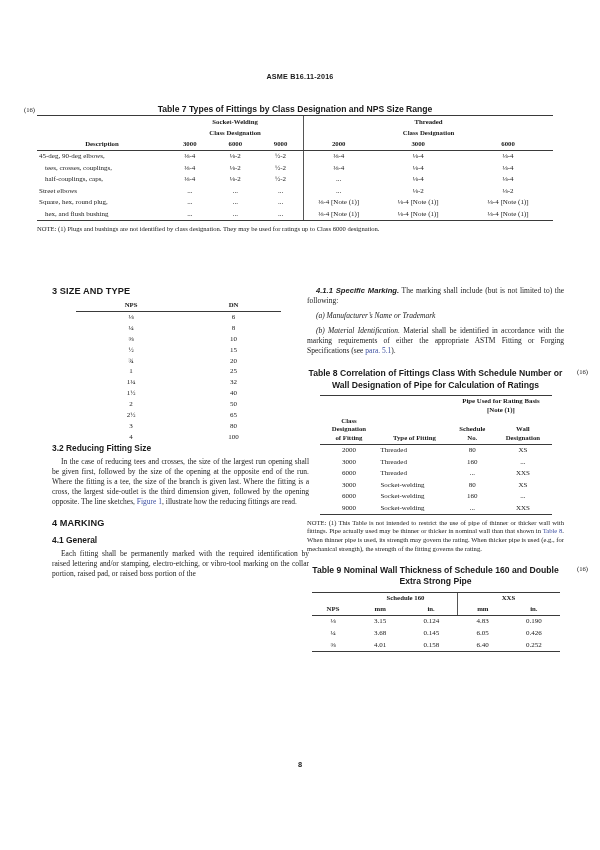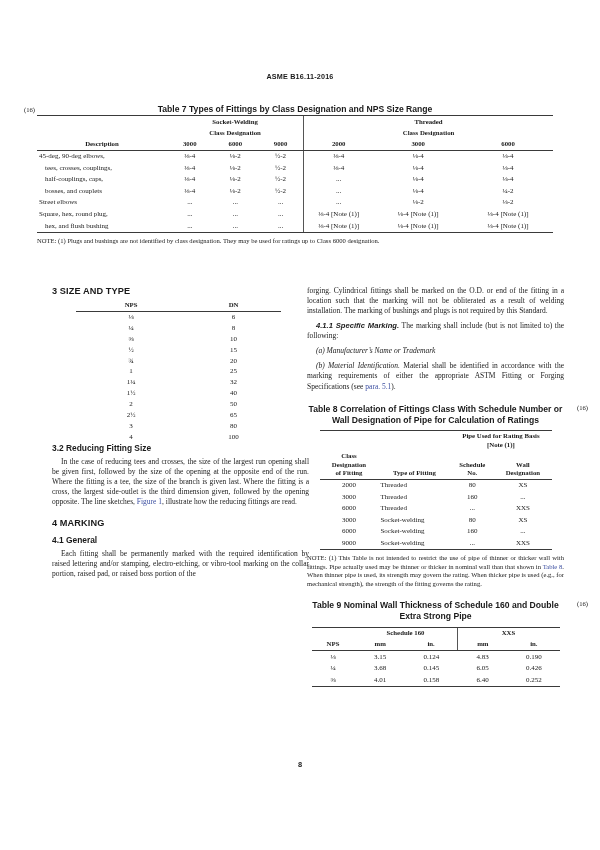--- a/index.html
+++ b/index.html
@@ -218,29 +218,20 @@
         </tr>
         <tr>
           <td class="lft" style="padding-left:8px">half-couplings, caps,</td>
           <td class="ctr">⅛-4</td>
           <td class="ctr">⅛-2</td>
           <td class="ctr">½-2</td>
           <td class="ctr vline">...</td>
           <td class="ctr">⅛-4</td>
           <td class="ctr">⅛-4</td>
         </tr>
-        <tr>
-          <td class="lft" style="padding-left:8px">bosses, and couplets</td>
-          <td class="ctr">⅛-4</td>
-          <td class="ctr">⅛-2</td>
-          <td class="ctr">½-2</td>
-          <td class="ctr vline">...</td>
-          <td class="ctr">⅛-4</td>
-          <td class="ctr">¼-2</td>
-        </tr>
 
         <tr>
           <td class="lft">Street elbows</td>
           <td class="ctr">...</td>
           <td class="ctr">...</td>
           <td class="ctr">...</td>
           <td class="ctr vline">...</td>
           <td class="ctr">⅛-2</td>
           <td class="ctr">⅛-2</td>
         </tr>
@@ -332,21 +323,20 @@
     <h3 class="sub" style="margin-top:0">3.2  Reducing Fitting Size</h3>
     <p class="body indent"><span>In the case of reducing tees and crosses, the size of the largest run opening shall be given first, followed by the size of the opening at the opposite end of the run. Where the fitting is a tee, the size of the branch is given last. Where the fitting is a cross, the largest side-outlet is the third dimension given, followed by the opening opposite. The line sketches, </span><span class="xref">Figure 1</span><span>, illustrate how the reducing fittings are read.</span></p>
 
     <h2 class="sec" style="margin-top:11px">4  MARKING</h2>
     <h3 class="sub" style="margin-top:7px">4.1  General</h3>
     <p class="body indent">Each fitting shall be permanently marked with the required identification by raised lettering and/or stamping, electro-etching, or vibro-tool marking on the collar portion, raised pad, or raised boss portion of the</p>
   </div>
 
   <div class="col" id="col-right">
 
-    <p class="body">forging. Cylindrical fittings shall be marked on the O.D. or end of the fitting in a location such that the marking will not be obliterated as a result of welding installation. The marking of bushings and plugs is not required by this Standard.</p>
 
     <p class="body indent"><span class="lead">4.1.1  Specific Marking.</span><span> The marking shall include (but is not limited to) the following:</span></p>
 
     <p class="body" style="text-indent:9px;text-align:left"><span class="ital">(a)  Manufacturer’s Name or Trademark</span></p>
 
     <p class="body" style="text-indent:9px"><span class="ital">(b)  Material Identification.</span><span> Material shall be identified in accordance with the marking requirements of either the appropriate ASTM Fitting or Forging Specifications (see </span><span class="xref">para. 5.1</span><span>).</span></p>
 
     <div id="t8-wrap">
       <div class="tbl-marker-right marker16">(16)</div>
       <div class="tbl-title">Table 8 Correlation of Fittings Class With Schedule Number or Wall Designation of Pipe for Calculation of Ratings</div>

